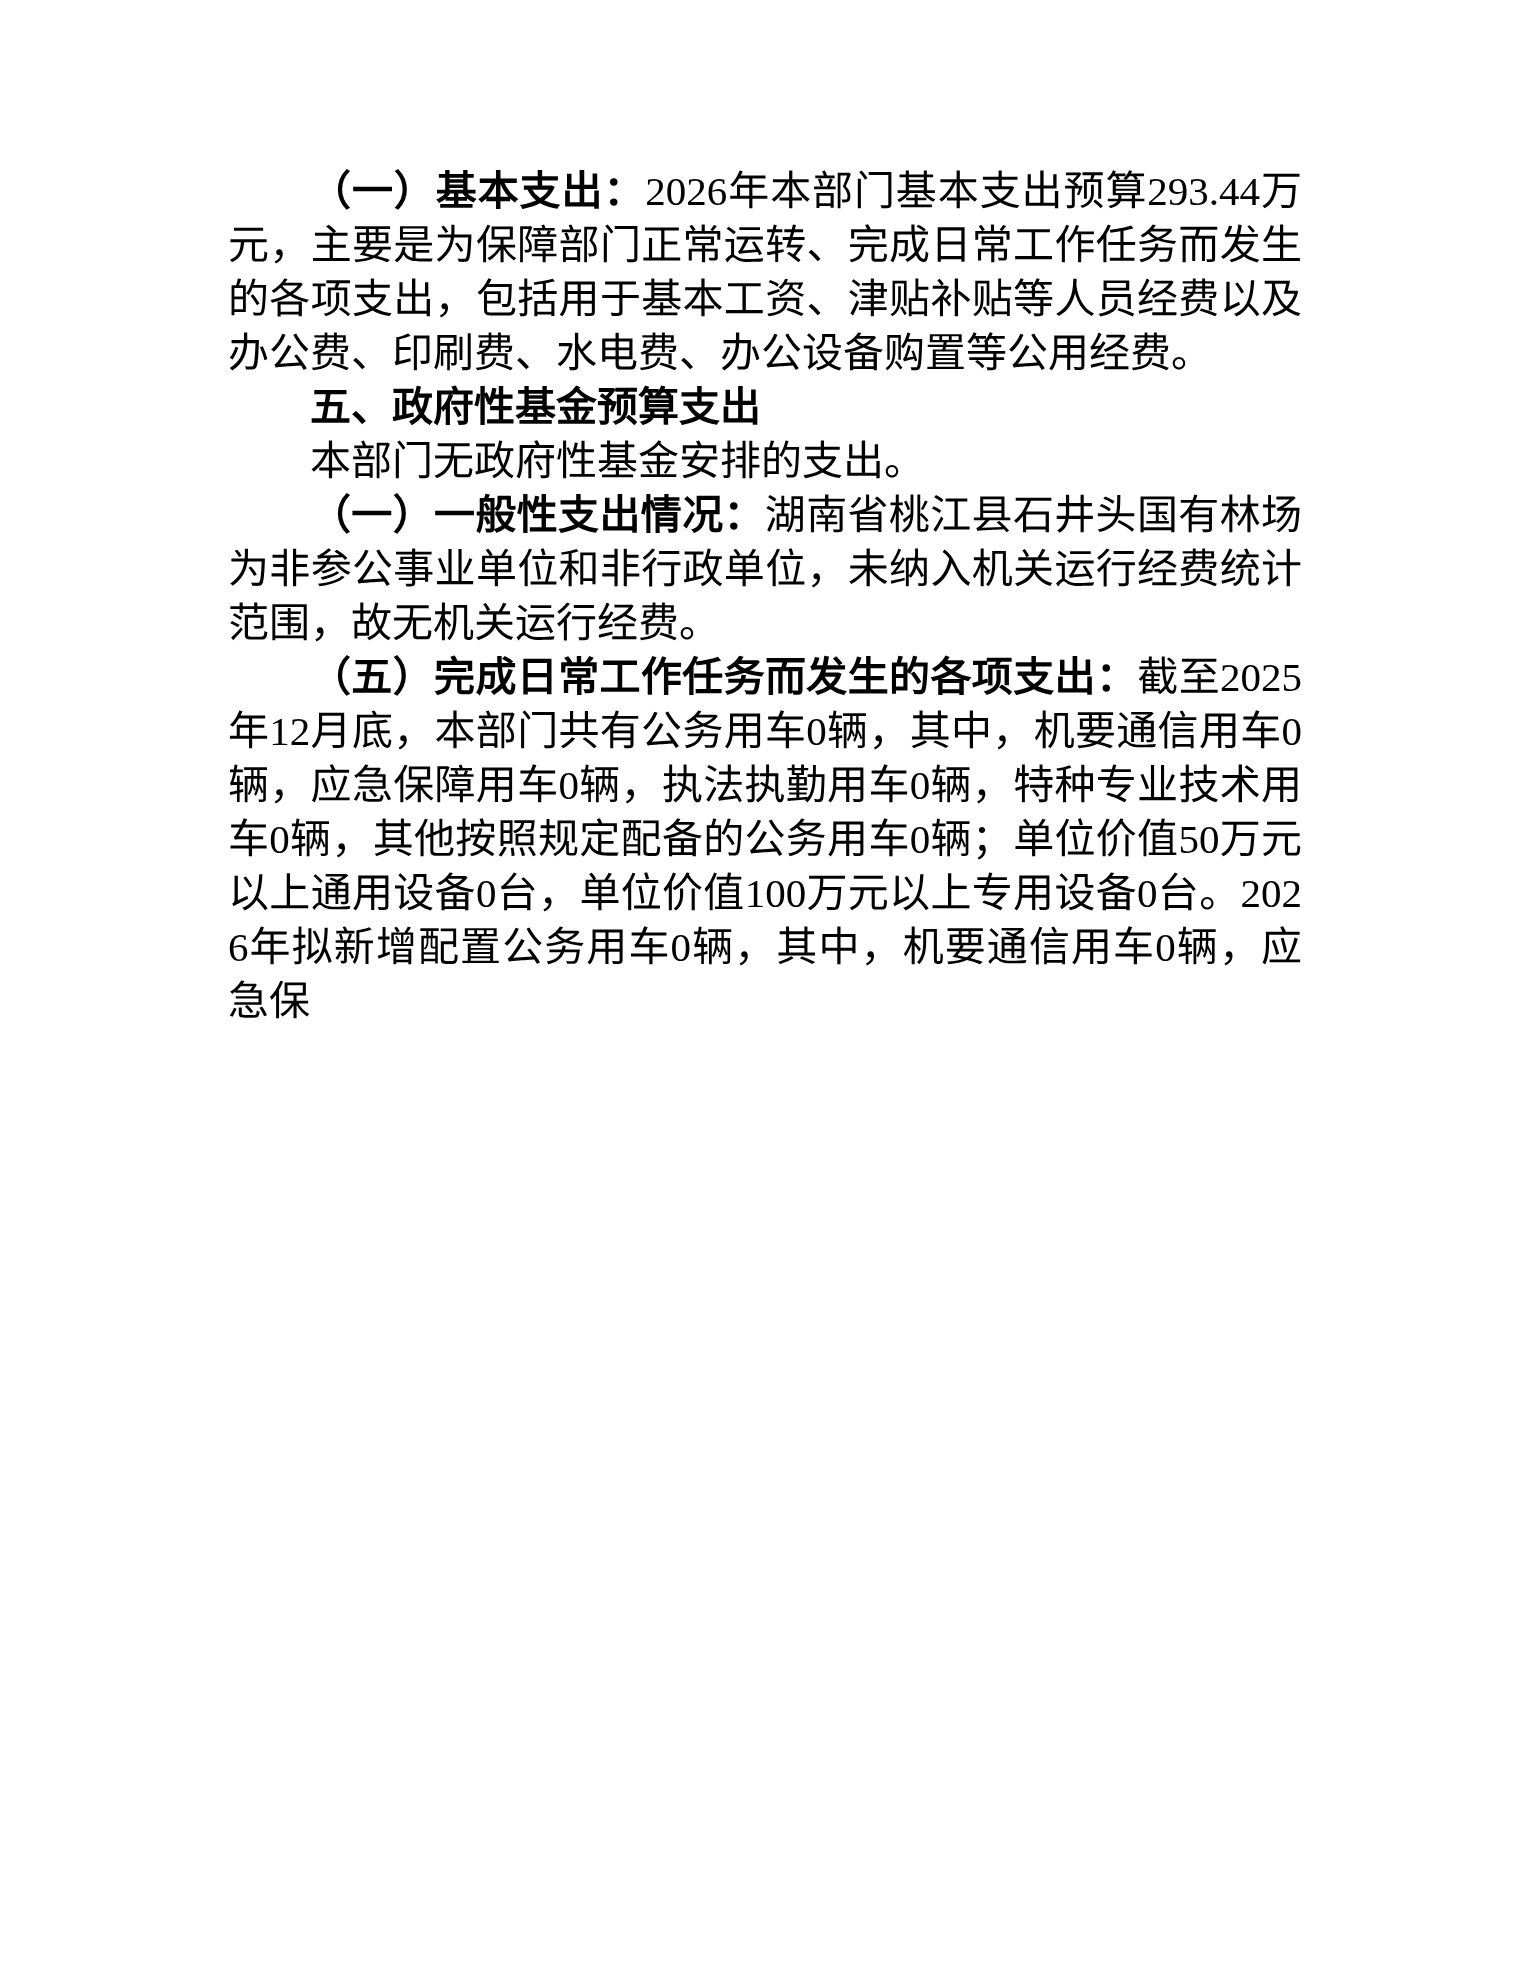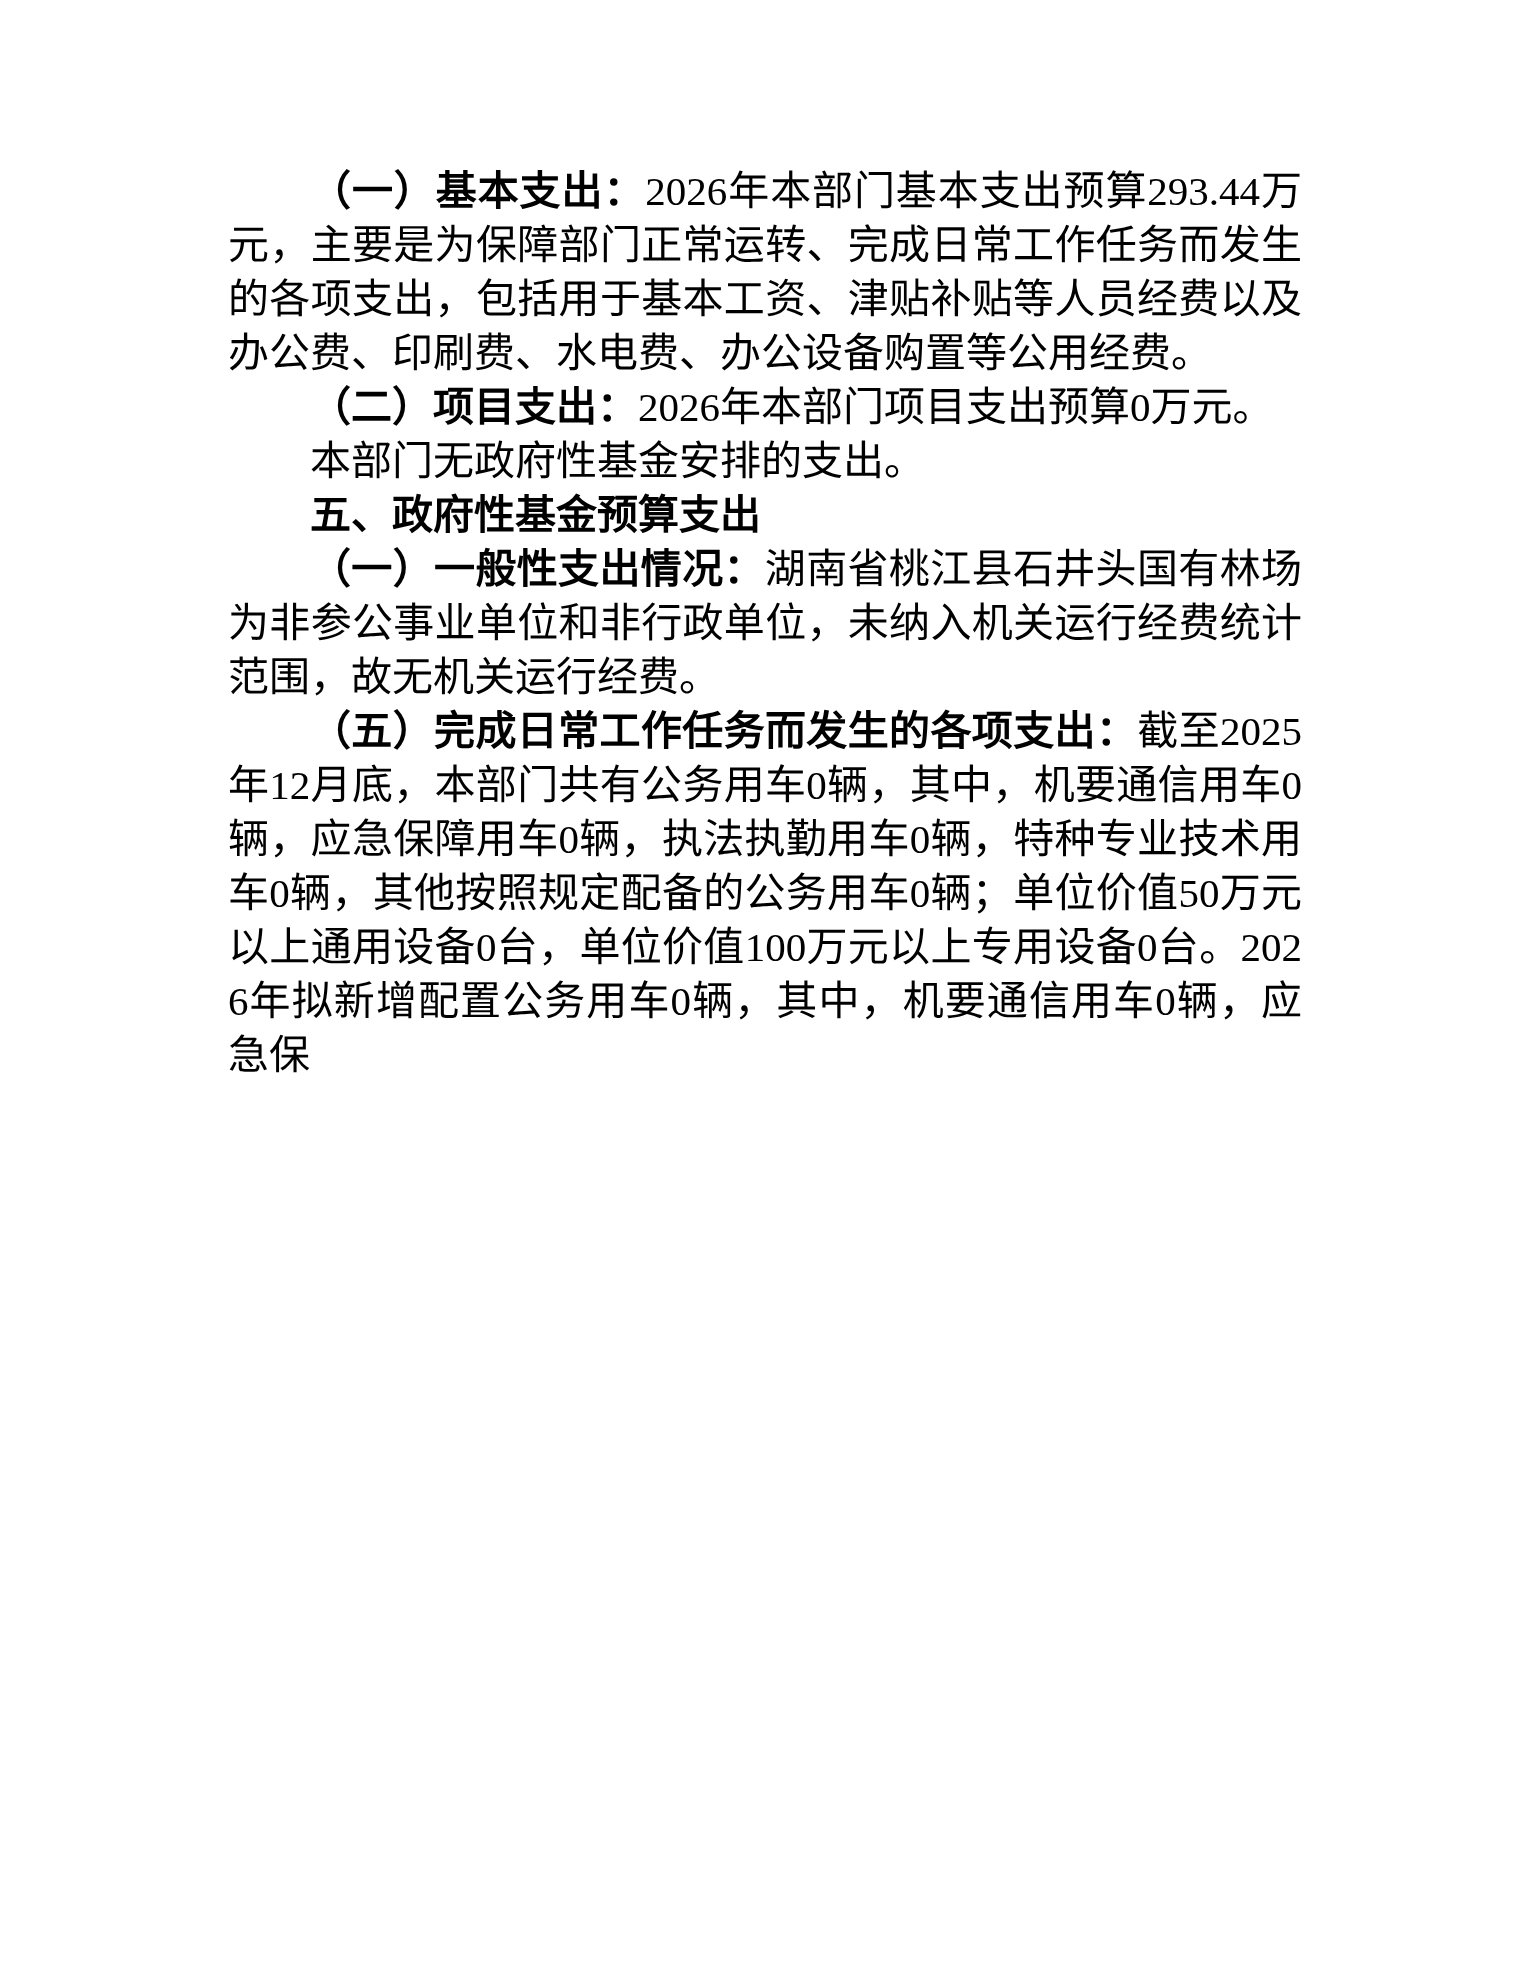--- a/index.html
+++ b/index.html
@@ -42,19 +42,18 @@
   .para.heading .lead {
     font-weight: bold;
   }
 </style>
 </head>
 <body>
 
 <div class="page">
   <div class="doc" id="doc">
       <div class="para item"><span class="lead">（一）基本支出：</span><span class="body-text">2026年本部门基本支出预算293.44万元，主要是为保障部门正常运转、完成日常工作任务而发生的各项支出，包括用于基本工资、津贴补贴等人员经费以及办公费、印刷费、水电费、办公设备购置等公用经费。</span></div>
-      <div class="para item"><span class="lead">（二）项目支出：</span><span class="body-text">2026年本部门项目支出预算0万元。</span></div>
+      <div class="para heading"><span class="lead">五、政府性基金预算支出</span></div>
       <div class="para plain"><span class="body-text">本部门无政府性基金安排的支出。</span></div>
-      <div class="para heading"><span class="lead">五、政府性基金预算支出</span></div>
       <div class="para item"><span class="lead">（一）一般性支出情况：</span><span class="body-text">湖南省桃江县石井头国有林场为非参公事业单位和非行政单位，未纳入机关运行经费统计范围，故无机关运行经费。</span></div>
       <div class="para item"><span class="lead">（五）完成日常工作任务而发生的各项支出：</span><span class="body-text">截至2025年12月底，本部门共有公务用车0辆，其中，机要通信用车0辆，应急保障用车0辆，执法执勤用车0辆，特种专业技术用车0辆，其他按照规定配备的公务用车0辆；单位价值50万元以上通用设备0台，单位价值100万元以上专用设备0台。2026年拟新增配置公务用车0辆，其中，机要通信用车0辆，应急保</span></div>
     </div>
 </div>
 
 </body></html>

